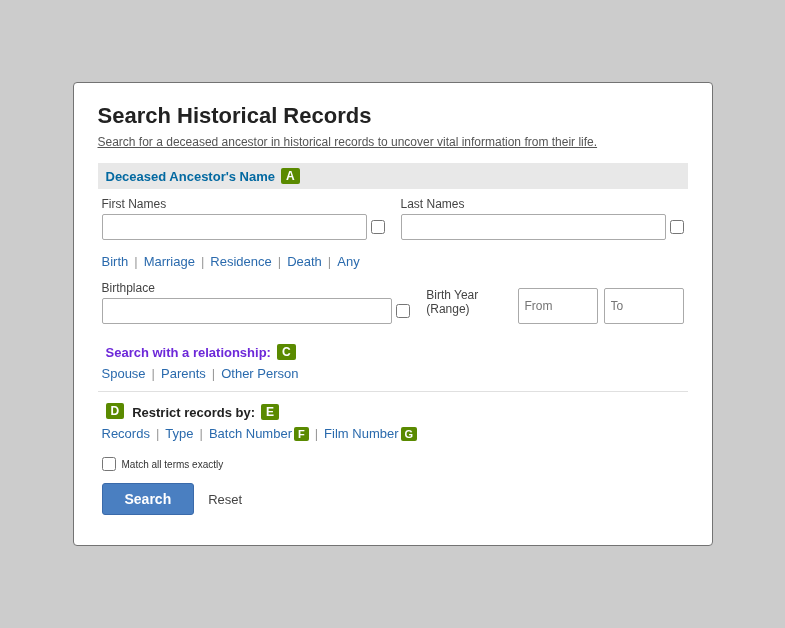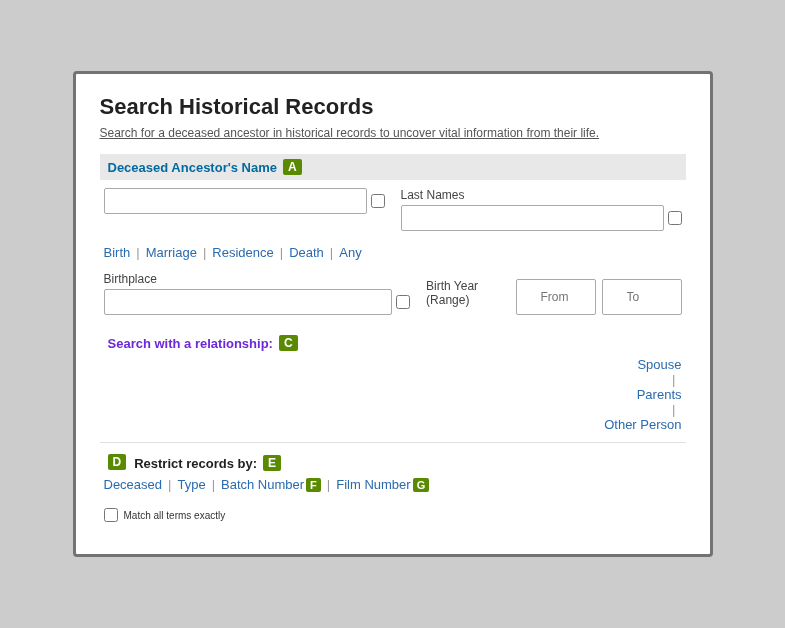--- a/index.html
+++ b/index.html
@@ -7,21 +7,21 @@
       background: #ccc;
       display: flex;
       justify-content: center;
       align-items: center;
       min-height: 100vh;
       font-family: Arial, Helvetica, sans-serif;
       font-size: 13px;
     }
     .card {
       background: #fff;
-      border: 3px solid #737373;
+      border: 1px solid #737373;
       border-radius: 4px;
       width: 640px;
       padding: 20px 24px 20px 24px;
     }
     h1 {
       font-size: 22px;
       font-weight: bold;
       color: #222;
       margin-bottom: 6px;
     }
@@ -133,21 +133,21 @@
     }
     .year-inputs {
       display: flex;
       gap: 6px;
       align-items: center;
     }
     .year-inputs input[type="text"] {
       width: 80px;
       height: 36px;
       border: 1px solid #aaa;
-      padding: 2px 24px;
+      padding: 2px 6px;
       font-size: 12px;
       border-radius: 2px;
       color: #ec4899;
     }
     
     .relationship-header {
       background: #fff;
       padding: 4px 4px 2px 4px;
       display: flex;
       align-items: center;
@@ -245,20 +245,21 @@
   <p class="subtitle">Search for a deceased ancestor in historical records to uncover vital information from their life.</p>
 
   
   <div class="section-header">
     <span class="label">Deceased Ancestor's Name</span>
     <span class="badge">A</span>
   </div>
 
   <div class="two-col">
     <div class="field-group">
+      <label>First Names</label>
       <div class="input-with-check">
         <input type="text" placeholder="" style="">
         <input type="checkbox" style="">
       </div>
     </div>
     <div class="field-group">
       <label>Last Names</label>
       <div class="input-with-check">
         <input type="text" placeholder="" style="">
         <input type="checkbox" style="">
@@ -299,53 +300,57 @@
       </div>
     </div>
   </div>
 
   
   <div style="padding: 0 4px;">
     <div class="relationship-header">
       <span class="label">Search with a relationship:</span>
       <span class="badge">C</span>
     </div>
-    <div class="link-row" style="margin-top:4px;flex-direction:column;">
+    <div class="link-row" style="margin-top:4px;">
       <a href="#">Spouse</a>
       <span class="sep">|</span>
       <a href="#">Parents</a>
       <span class="sep">|</span>
       <a href="#">Other Person</a>
     </div>
   </div>
 
   <hr class="divider">
 
   
   <div style="padding: 0 4px;">
     <div class="restrict-header">
       <span class="d-badge">D</span>
       <span class="label">Restrict records by:</span>
       <span class="badge">E</span>
     </div>
     <div class="link-row" style="margin-top:4px; align-items: center;">
-      <a href="#">Deceased</a>
+      <a href="#">Records</a>
       <span class="sep">|</span>
       <a href="#">Type</a>
       <span class="sep">|</span>
       <a href="#">Batch Number</a>
       <span class="badge" style="margin-left:2px; font-size:11px; padding: 1px 4px;">F</span>
       <span class="sep">|</span>
       <a href="#">Film Number</a>
       <span class="badge" style="margin-left:2px; font-size:11px; padding: 1px 4px;">G</span>
     </div>
   </div>
 
   
   <div class="match-row">
     <input type="checkbox" style="">
     <span>Match all terms exactly</span>
   </div>
 
   
+  <div class="button-row">
+    <button class="btn-search">Search</button>
+    <a href="#" class="btn-reset">Reset</a>
+  </div>
 
   
 </div>
 
 </body></html>

